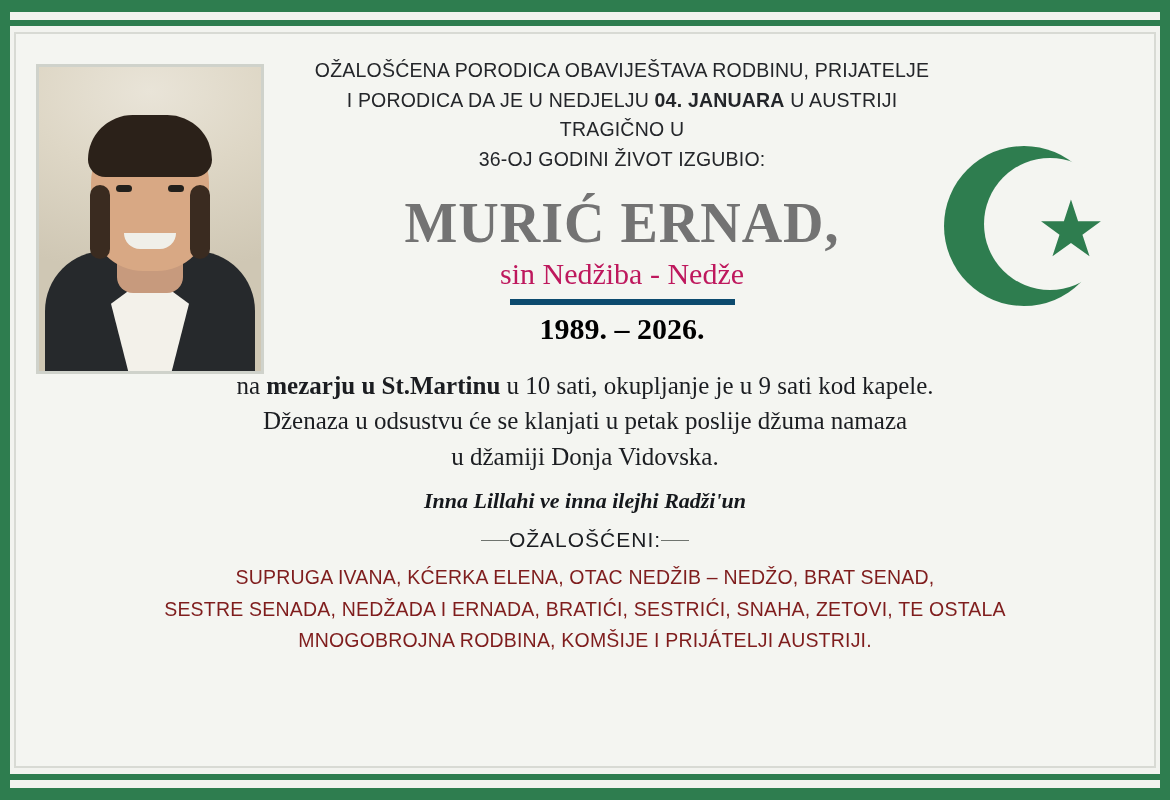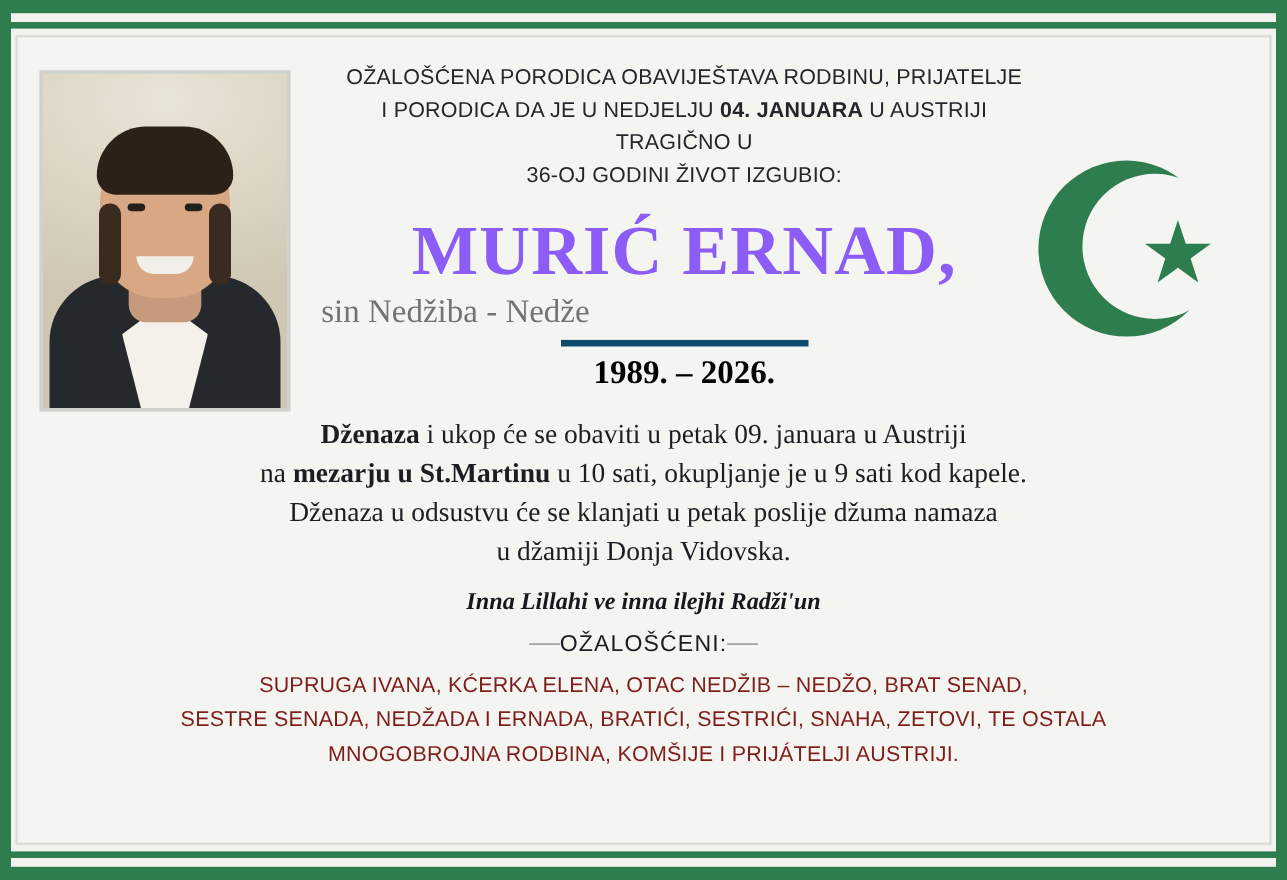--- a/index.html
+++ b/index.html
@@ -225,30 +225,31 @@
     letter-spacing: 0.2px;
   }
   .head-lines b { font-weight: bold; }
 
   .name {
     margin: 16px 0 0 250px;
     padding-right: 176px;
     text-align: center;
     font-family: "Liberation Serif", serif;
     font-weight: bold;
-    font-size: 64px;
+    font-size: 56px;
     letter-spacing: 1px;
-    color: #8b5cf6;
+    color: #737373;
   }
   .subname {
     margin: 2px 0 0 250px;
     padding-right: 176px;
+    text-align: center;
     font-family: "Liberation Serif", serif;
     font-size: 30px;
-    color: #737373;
+    color: #be185d;
   }
   .years-wrap {
     margin: 8px 0 0 250px;
     padding-right: 176px;
     display: flex;
     justify-content: center;
   }
   .years {
     font-family: "Liberation Serif", serif;
     font-weight: bold;
@@ -347,21 +348,20 @@
     </div>
 
     <div class="name">MURIĆ ERNAD,</div>
     <div class="subname">sin Nedžiba - Nedže</div>
 
     <div class="years-wrap">
       <div class="years">1989. – 2026.</div>
     </div>
 
     <div class="body-block">
-      <div><b>Dženaza</b><span> i ukop će se obaviti u petak 09. januara u Austriji</span></div>
       <div><span>na </span><b>mezarju u St.Martinu</b><span> u 10 sati, okupljanje je u 9 sati kod kapele.</span></div>
       <div>Dženaza u odsustvu će se klanjati u petak poslije džuma namaza</div>
       <div>u džamiji Donja Vidovska.</div>
     </div>
 
     <div class="arabic-line">Inna Lillahi ve inna ilejhi Radži'un</div>
 
     <div class="mourners-head">
       <span class="rule"></span>
       <span>OŽALOŠĆENI:</span>

